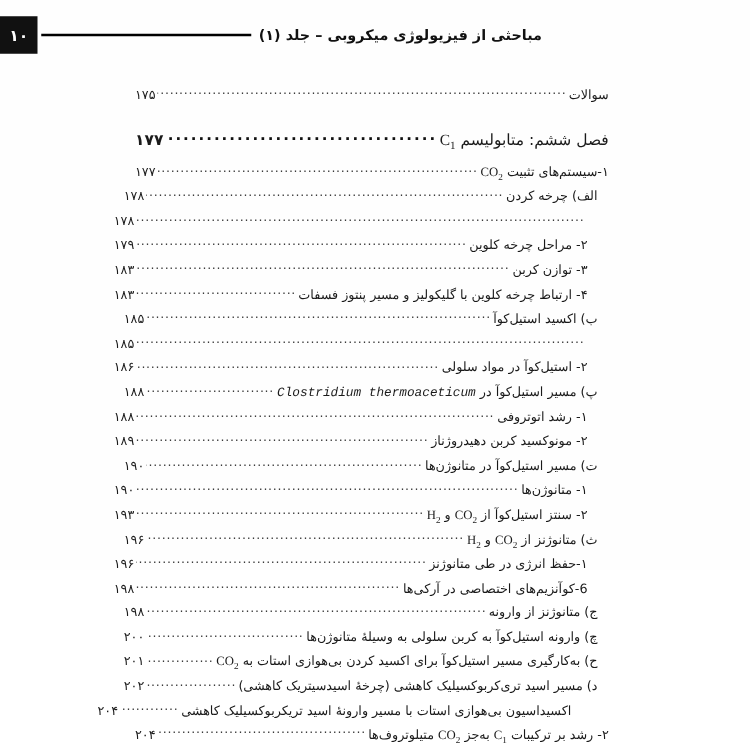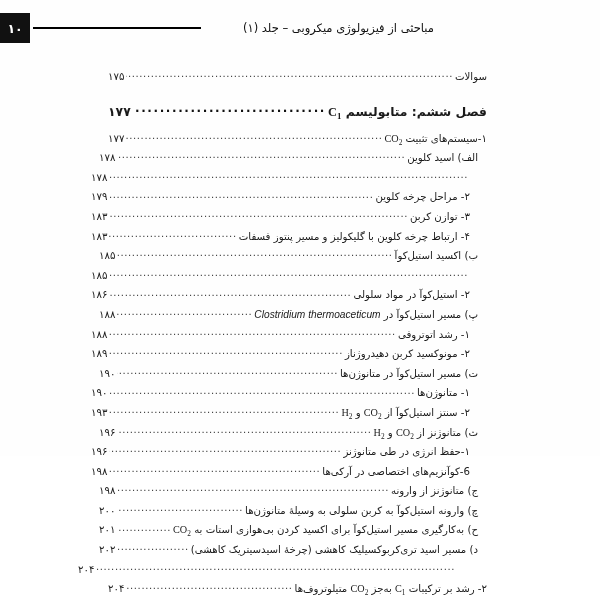--- a/index.html
+++ b/index.html
@@ -54,25 +54,24 @@
 
   .header-rule {
     flex: 0 0 168px;
     height: 2px;
     background: #000000;
     margin: 0 6px 0 9px;
   }
 
   .header-title {
     font-size: 11.5px;
-    font-weight: normal;
+    font-weight: bold;
     color: #111111;
     white-space: nowrap;
     letter-spacing: 0.1px;
-    margin-left: 36px;
   }
 
   
   .toc {
     position: absolute;
     top: 52px;
     right: 113px;
     left: 108px;
   }
 
@@ -127,39 +126,39 @@
   
   .toc-gap { height: 14px; }
   .toc-gap-sm { height: 6px; }
 
   
   .toc-row.chapter {
     font-size: 12.4px;
     font-weight: bold;
     height: 22px;
   }
-  .toc-row.chapter .label { font-weight: bold; }
+  .toc-row.chapter .label { font-weight: normal; }
   .toc-row.chapter .pageno { font-weight: bold; font-size: 12.4px; }
   .toc-row.chapter .leader::after {
     font-size: 12px;
     letter-spacing: 1.6px;
     color: #111111;
     bottom: 0.12em;
   }
 
   
   .lvl0 { padding-right: 0px; }
   .lvl1 { padding-right: 9px; }
   .lvl2 { padding-right: 17px; }
   .lvl3 { padding-right: 30px; }
 
   .sci { font-family: "Liberation Serif", "DejaVu Serif", serif; }
   .sci sub { font-size: 0.72em; vertical-align: sub; }
   .ital {
-    font-family: Liberation Sans, sans-serif;
+    font-family: Liberation Mono, monospace;
     font-style: italic;
   }
 </style>
 </head>
 <body>
 
 <div class="page">
 
   <div class="page-header">
     <div class="folio-box">۱۰</div>
@@ -179,21 +178,21 @@
         <span class="leader"></span>
         <span class="pageno">۱۷۷</span>
       </div>
       <div class="toc-gap-sm"></div>
       <div class="toc-row lvl0">
         <span class="label">۱-سیستم‌های تثبیت <span class="sci">CO<sub>2</sub></span></span>
         <span class="leader"></span>
         <span class="pageno">۱۷۷</span>
       </div>
       <div class="toc-row lvl1">
-        <span class="label">الف) اسید کلوین</span>
+        <span class="label">الف) چرخه کردن</span>
         <span class="leader"></span>
         <span class="pageno">۱۷۸</span>
       </div>
       <div class="toc-row lvl2">
         <span class="leader"></span>
         <span class="pageno">۱۷۸</span>
       </div>
       <div class="toc-row lvl2">
         <span class="label">۲- مراحل چرخه کلوین</span>
         <span class="leader"></span>
@@ -282,20 +281,21 @@
         <span class="label">ح) به‌کارگیری مسیر استیل‌کوآ برای اکسید کردن بی‌هوازی استات به <span class="sci">CO<sub>2</sub></span></span>
         <span class="leader"></span>
         <span class="pageno">۲۰۱</span>
       </div>
       <div class="toc-row lvl1">
         <span class="label">د) مسیر اسید تری‌کربوکسیلیک کاهشی (چرخهٔ اسیدسیتریک کاهشی)</span>
         <span class="leader"></span>
         <span class="pageno">۲۰۲</span>
       </div>
       <div class="toc-row lvl3">
+        <span class="label">اکسیداسیون بی‌هوازی استات با مسیر وارونهٔ اسید تریکربوکسیلیک کاهشی</span>
         <span class="leader"></span>
         <span class="pageno">۲۰۴</span>
       </div>
       <div class="toc-row lvl0">
         <span class="label">۲- رشد بر ترکیبات <span class="sci">C<sub>1</sub></span> به‌جز <span class="sci">CO<sub>2</sub></span> متیلوتروف‌ها</span>
         <span class="leader"></span>
         <span class="pageno">۲۰۴</span>
       </div>
       <div class="toc-row lvl1">
         <span class="label">الف) رشد روی متان</span>

